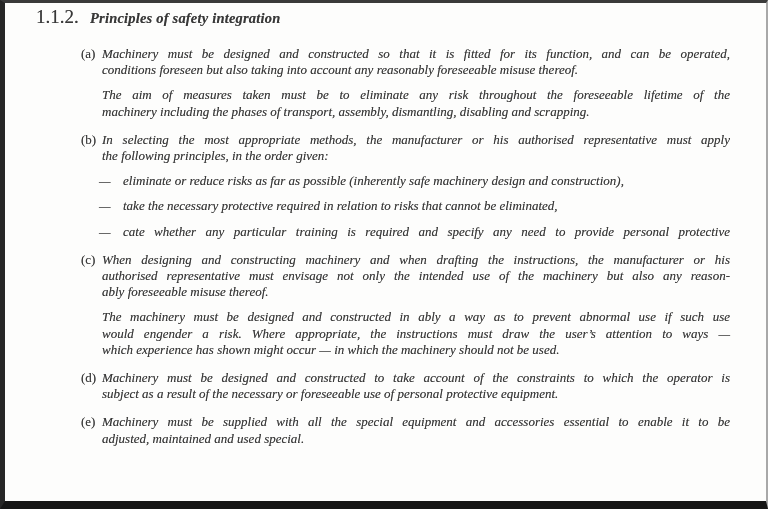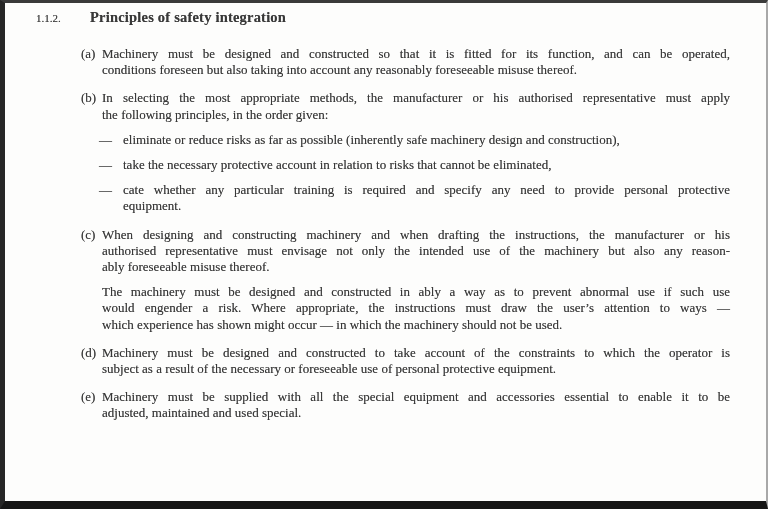--- a/index.html
+++ b/index.html
@@ -20,39 +20,40 @@
     text-shadow: 0 0 0.5px rgba(56,56,56,0.55);
   }
   .heading {
     display: flex;
     align-items: baseline;
     line-height: 18px;
     margin-bottom: 19px;
   }
   .section-number {
     flex: 0 0 54px;
-    font-size: 11px;
+    font-size: 19px;
   }
   .section-title {
     font-size: 14.5px;
     font-weight: bold;
+    font-style: italic;
     letter-spacing: 0.2px;
   }
   .items { }
   .item {
     display: flex;
     margin-left: 45px;
     margin-bottom: 12px;
     font-size: 13px;
     line-height: 16.2px;
   }
   .item:last-child { margin-bottom: 0; }
   .item-label { flex: 0 0 21px; }
   .item-body { flex: 1; min-width: 0; }
-  .block { margin-bottom: 9px; }
+  .block { margin-bottom: 9px; font-style: italic; }
   .block:last-child { margin-bottom: 0; }
   .dash-block { display: flex; }
   .dash-glyph { flex: 0 0 24px; margin-left: -3px; }
   .lines { flex: 1; min-width: 0; }
   .line {
     white-space: nowrap;
     text-align: justify;
     text-align-last: justify;
   }
   .line.last { text-align-last: left; }
@@ -66,46 +67,49 @@
     <span class="section-title">Principles of safety integration</span>
   </div>
   <div class="items">
       <div class="item">
         <span class="item-label">(a)</span>
         <div class="item-body">
           <div class="block">
             <div class="line">Machinery must be designed and constructed so that it is fitted for its function, and can be operated,</div>
             <div class="line last">conditions foreseen but also taking into account any reasonably foreseeable misuse thereof.</div>
           </div>
+          <div class="block">
+            <div class="line">The aim of measures taken must be to eliminate any risk throughout the foreseeable lifetime of the</div>
+            <div class="line last">machinery including the phases of transport, assembly, dismantling, disabling and scrapping.</div>
+          </div>
         </div>
       </div>
       <div class="item">
         <span class="item-label">(b)</span>
         <div class="item-body">
           <div class="block">
             <div class="line">In selecting the most appropriate methods, the manufacturer or his authorised representative must apply</div>
             <div class="line last">the following principles, in the order given:</div>
           </div>
           <div class="block dash-block">
             <span class="dash-glyph">—</span>
             <div class="lines">
               <div class="line last">eliminate or reduce risks as far as possible (inherently safe machinery design and construction),</div>
             </div>
           </div>
           <div class="block dash-block">
             <span class="dash-glyph">—</span>
             <div class="lines">
-              <div class="line last">take the necessary protective account in relation to risks that cannot be eliminated,</div>
+              <div class="line last">take the necessary protective required in relation to risks that cannot be eliminated,</div>
             </div>
           </div>
           <div class="block dash-block">
             <span class="dash-glyph">—</span>
             <div class="lines">
               <div class="line">cate whether any particular training is required and specify any need to provide personal protective</div>
-              <div class="line last">equipment.</div>
             </div>
           </div>
         </div>
       </div>
       <div class="item">
         <span class="item-label">(c)</span>
         <div class="item-body">
           <div class="block">
             <div class="line">When designing and constructing machinery and when drafting the instructions, the manufacturer or his</div>
             <div class="line">authorised representative must envisage not only the intended use of the machinery but also any reason-</div>

